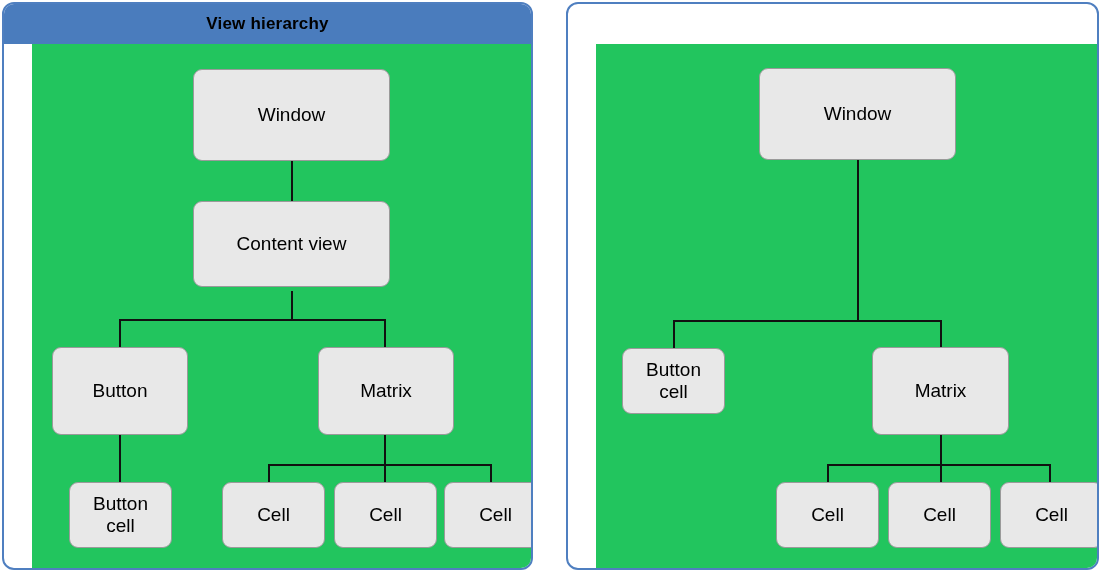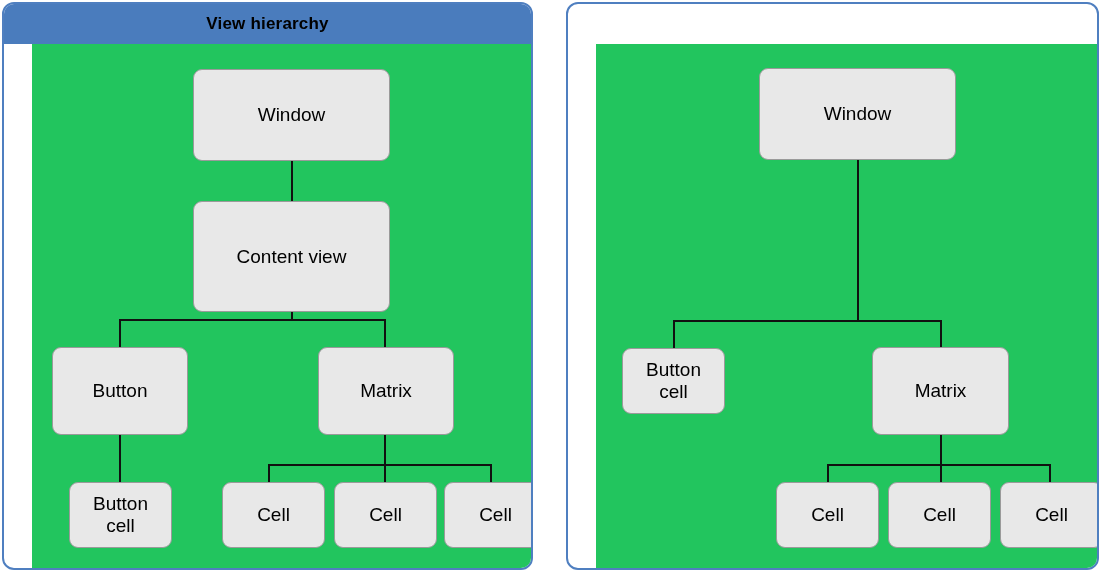--- a/index.html
+++ b/index.html
@@ -109,21 +109,21 @@
       <div class="edge v" style="left:352px; top:390px; height:32px;"></div>
       <div class="edge h" style="left:236px; top:420px; width:224px;"></div>
       <div class="edge v" style="left:236px; top:420px; height:19px;"></div>
       <div class="edge v" style="left:352px; top:420px; height:19px;"></div>
       <div class="edge v" style="left:458px; top:420px; height:19px;"></div>
 
       <div class="node" style="left:161px; top:25px; width:197px; height:92px;">
         <span>Window</span>
       </div>
 
-      <div class="node" style="left:161px; top:157px; width:197px; height:111px;">
+      <div class="node" style="left:161px; top:157px; width:197px; height:86px;">
         <span>Content view</span>
       </div>
 
       <div class="node" style="left:20px; top:303px; width:136px; height:88px;">
         <span>Button</span>
       </div>
 
       <div class="node" style="left:286px; top:303px; width:136px; height:88px;">
         <span>Matrix</span>
       </div>

